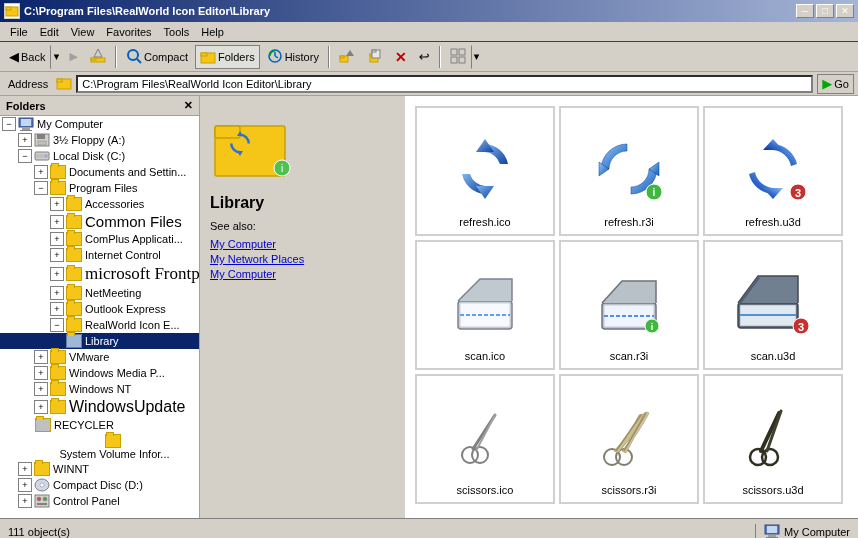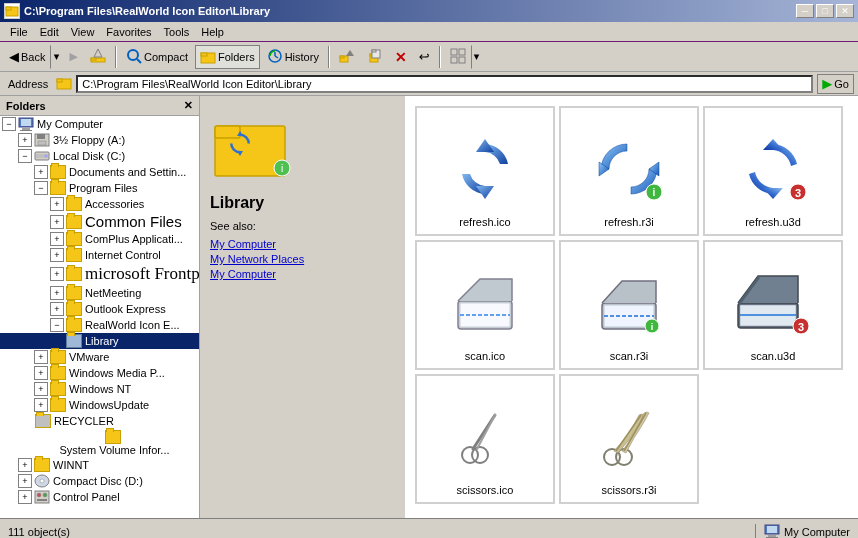--- a/index.html
+++ b/index.html
@@ -380,21 +380,21 @@
 
       <div class="tree-item" style="padding-left:34px;">
         <span class="expander">+</span>
         <span class="folder-icon"></span>
         <span style="font-size:11px;">Windows NT</span>
       </div>
 
       <div class="tree-item" style="padding-left:34px;">
         <span class="expander">+</span>
         <span class="folder-icon"></span>
-        <span style="font-size:11px;">WindowsUpdate</span>
+        <span style="font-size:16px;">WindowsUpdate</span>
       </div>
 
       <div class="tree-item" style="padding-left:18px;">
         <span style="width:14px;margin-left:0;margin-right:3px;"></span>
         <span class="folder-icon" style="background:#c0c0c0;"></span>
         <span style="font-size:11px;">RECYCLER</span>
       </div>
 
       <div class="tree-item" style="padding-left:30px;flex-direction:column;">
         <span style="width:14px; display:inline-block;"></span>
@@ -599,20 +599,32 @@
 
             <path d="M 20,46 Q 35,30 45,10 Q 48,8 50,10 Q 45,20 35,35 L 24,48 Z" fill="#c8c090" stroke="#908060" stroke-width="0.5"></path>
             <path d="M 28,46 Q 42,30 50,8 Q 53,6 55,8 Q 50,18 40,33 L 32,48 Z" fill="#d0c8a0" stroke="#908060" stroke-width="0.5"></path>
             <line x1="22" y1="46" x2="47" y2="10" stroke="#a09060" stroke-width="1.5"></line>
             <line x1="30" y1="46" x2="52" y2="8" stroke="#a09060" stroke-width="1.5"></line>
           </svg>
         </div>
         <span class="file-name">scissors.r3i</span>
       </div>
 
+      <div class="file-item">
+        <div class="file-preview">
+          <svg width="60" height="65" viewBox="0 0 60 65">
+
+            <circle cx="15" cy="52" r="8" fill="none" stroke="#303020" stroke-width="2.5"></circle>
+            <circle cx="27" cy="52" r="8" fill="none" stroke="#303020" stroke-width="2.5"></circle>
+            <line x1="18" y1="46" x2="36" y2="8" stroke="#303020" stroke-width="4" stroke-linecap="round"></line>
+            <line x1="24" y1="46" x2="38" y2="6" stroke="#404030" stroke-width="3" stroke-linecap="round"></line>
+          </svg>
+        </div>
+        <span class="file-name">scissors.u3d</span>
+      </div>
     </div>
   </div>
 </div>
 
 <div id="statusbar">
   <span>111 object(s)</span>
   <div id="statusbar-right">
     <span>
       <svg width="16" height="14" viewBox="0 0 16 14">
           <rect x="1" y="1" width="14" height="9" fill="#5080c0" stroke="#404080" stroke-width="1"></rect>

